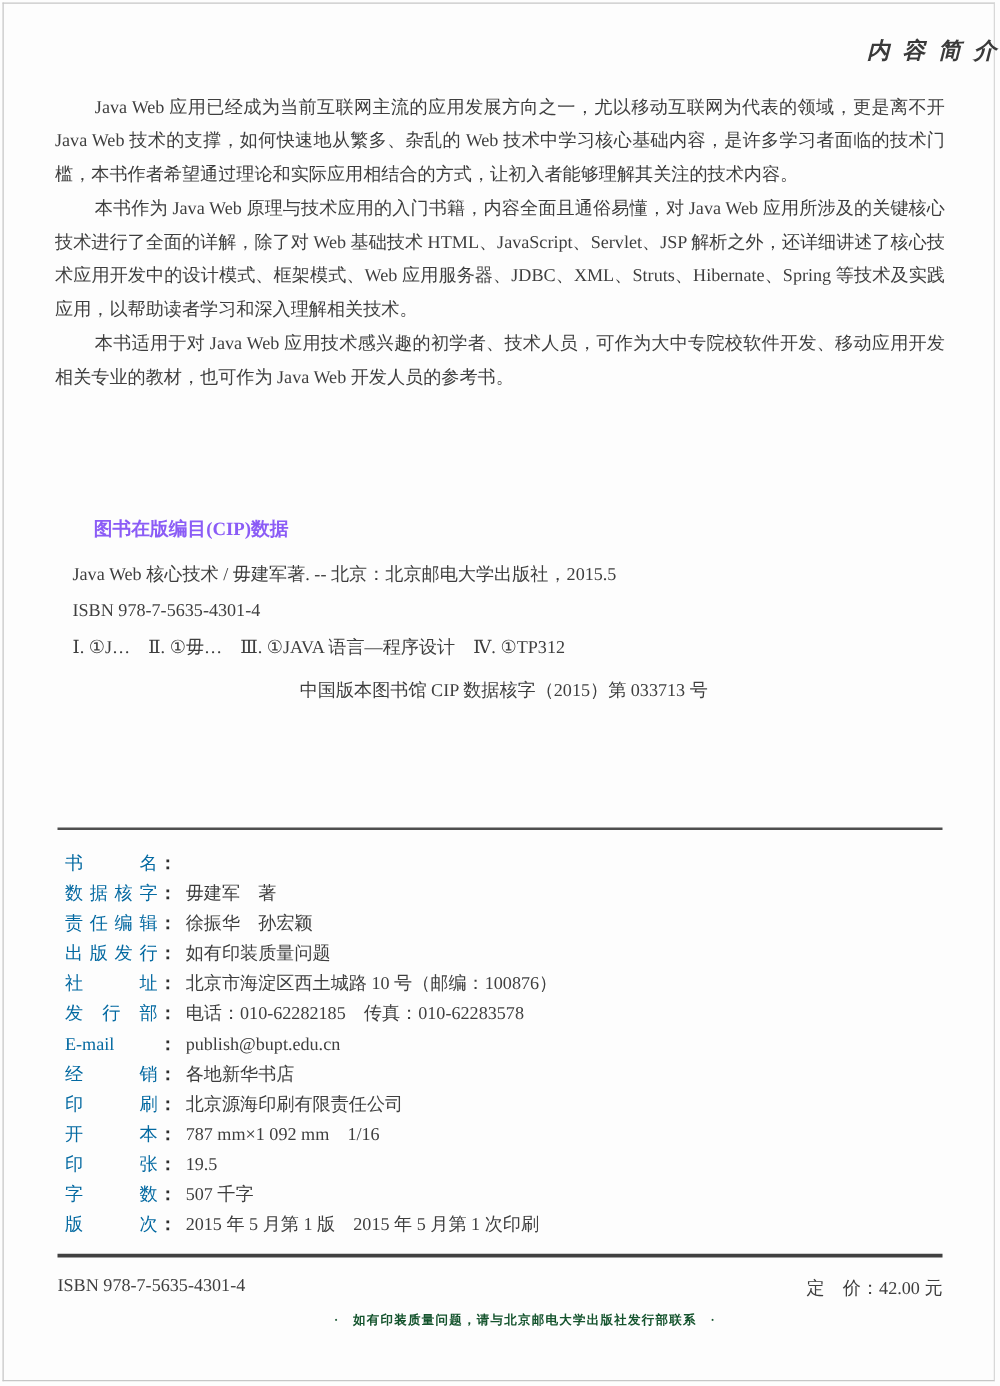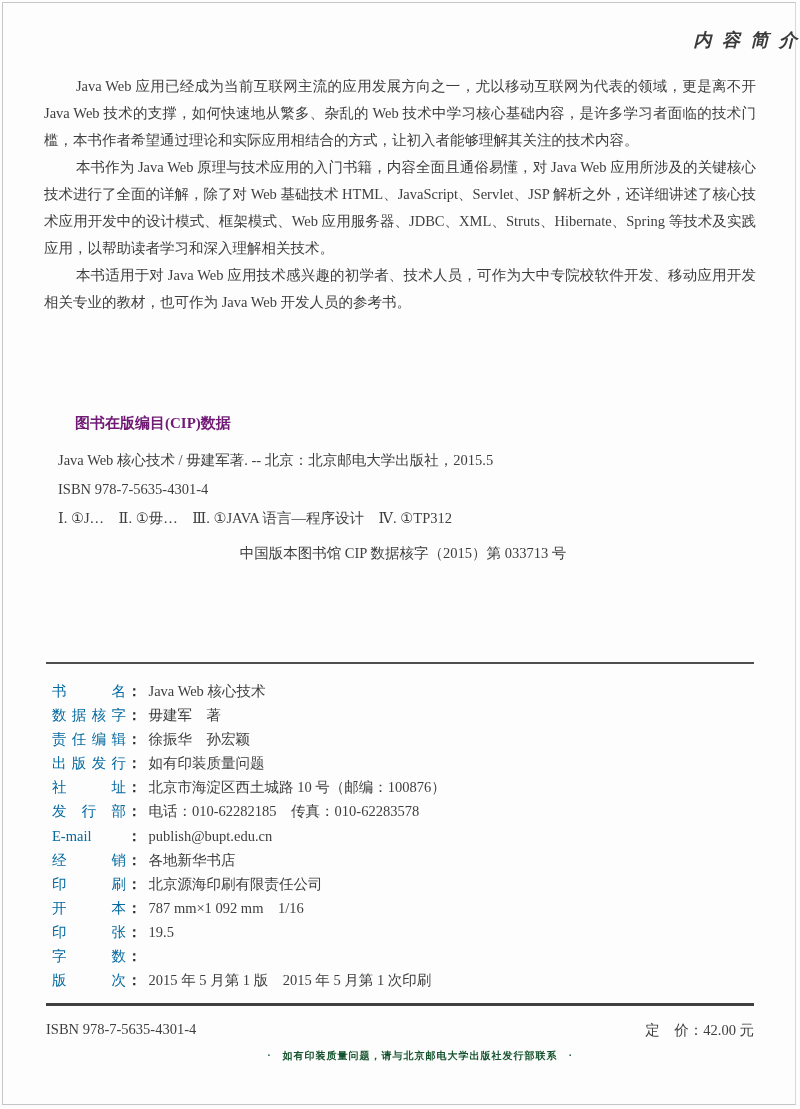--- a/index.html
+++ b/index.html
@@ -40,21 +40,21 @@
   }
   .intro p { margin: 0; text-indent: 2.2em; }
   .cip {
     position: absolute;
     top: 414px; left: 58px; width: 690px;
     font-size: 14.5px;
   }
   .cip-heading {
     font-weight: bold;
     font-size: 15px;
-    color: #701a75;
+    color: #8b5cf6;
     margin: 0 0 17px 0;
     padding-left: 17px;
   }
   .cip-line { margin: 9px 0 0 0; line-height: 20px; }
   .cip-record { margin-top: 15px; text-align: center; }
   .rule {
     position: absolute;
     left: 46px; width: 708px;
     border: none; margin: 0; height: 0;
   }
@@ -116,21 +116,20 @@
     <div class="cip-line">Ⅰ. ①J…　Ⅱ. ①毋…　Ⅲ. ①JAVA 语言—程序设计　Ⅳ. ①TP312</div>
     <div class="cip-line cip-record">中国版本图书馆 CIP 数据核字（2015）第 033713 号</div>
   </div>
 
   <hr class="rule rule-top">
 
   <div class="colophon">
     <div class="row">
       <span class="lbl">书名</span>
         <span class="colon">：</span>
-        <span class="val">Java Web 核心技术</span>
     </div>
     <div class="row">
       <span class="lbl">数据核字</span>
         <span class="colon">：</span>
         <span class="val">毋建军　著</span>
     </div>
     <div class="row">
       <span class="lbl">责任编辑</span>
         <span class="colon">：</span>
         <span class="val">徐振华　孙宏颖</span>
@@ -171,20 +170,21 @@
         <span class="val">787 mm×1 092 mm　1/16</span>
     </div>
     <div class="row">
       <span class="lbl">印张</span>
         <span class="colon">：</span>
         <span class="val">19.5</span>
     </div>
     <div class="row">
       <span class="lbl">字数</span>
         <span class="colon">：</span>
+        <span class="val">507 千字</span>
     </div>
     <div class="row">
       <span class="lbl">版次</span>
         <span class="colon">：</span>
         <span class="val">2015 年 5 月第 1 版　2015 年 5 月第 1 次印刷</span>
     </div>
   </div>
 
   <hr class="rule rule-bottom">
 

